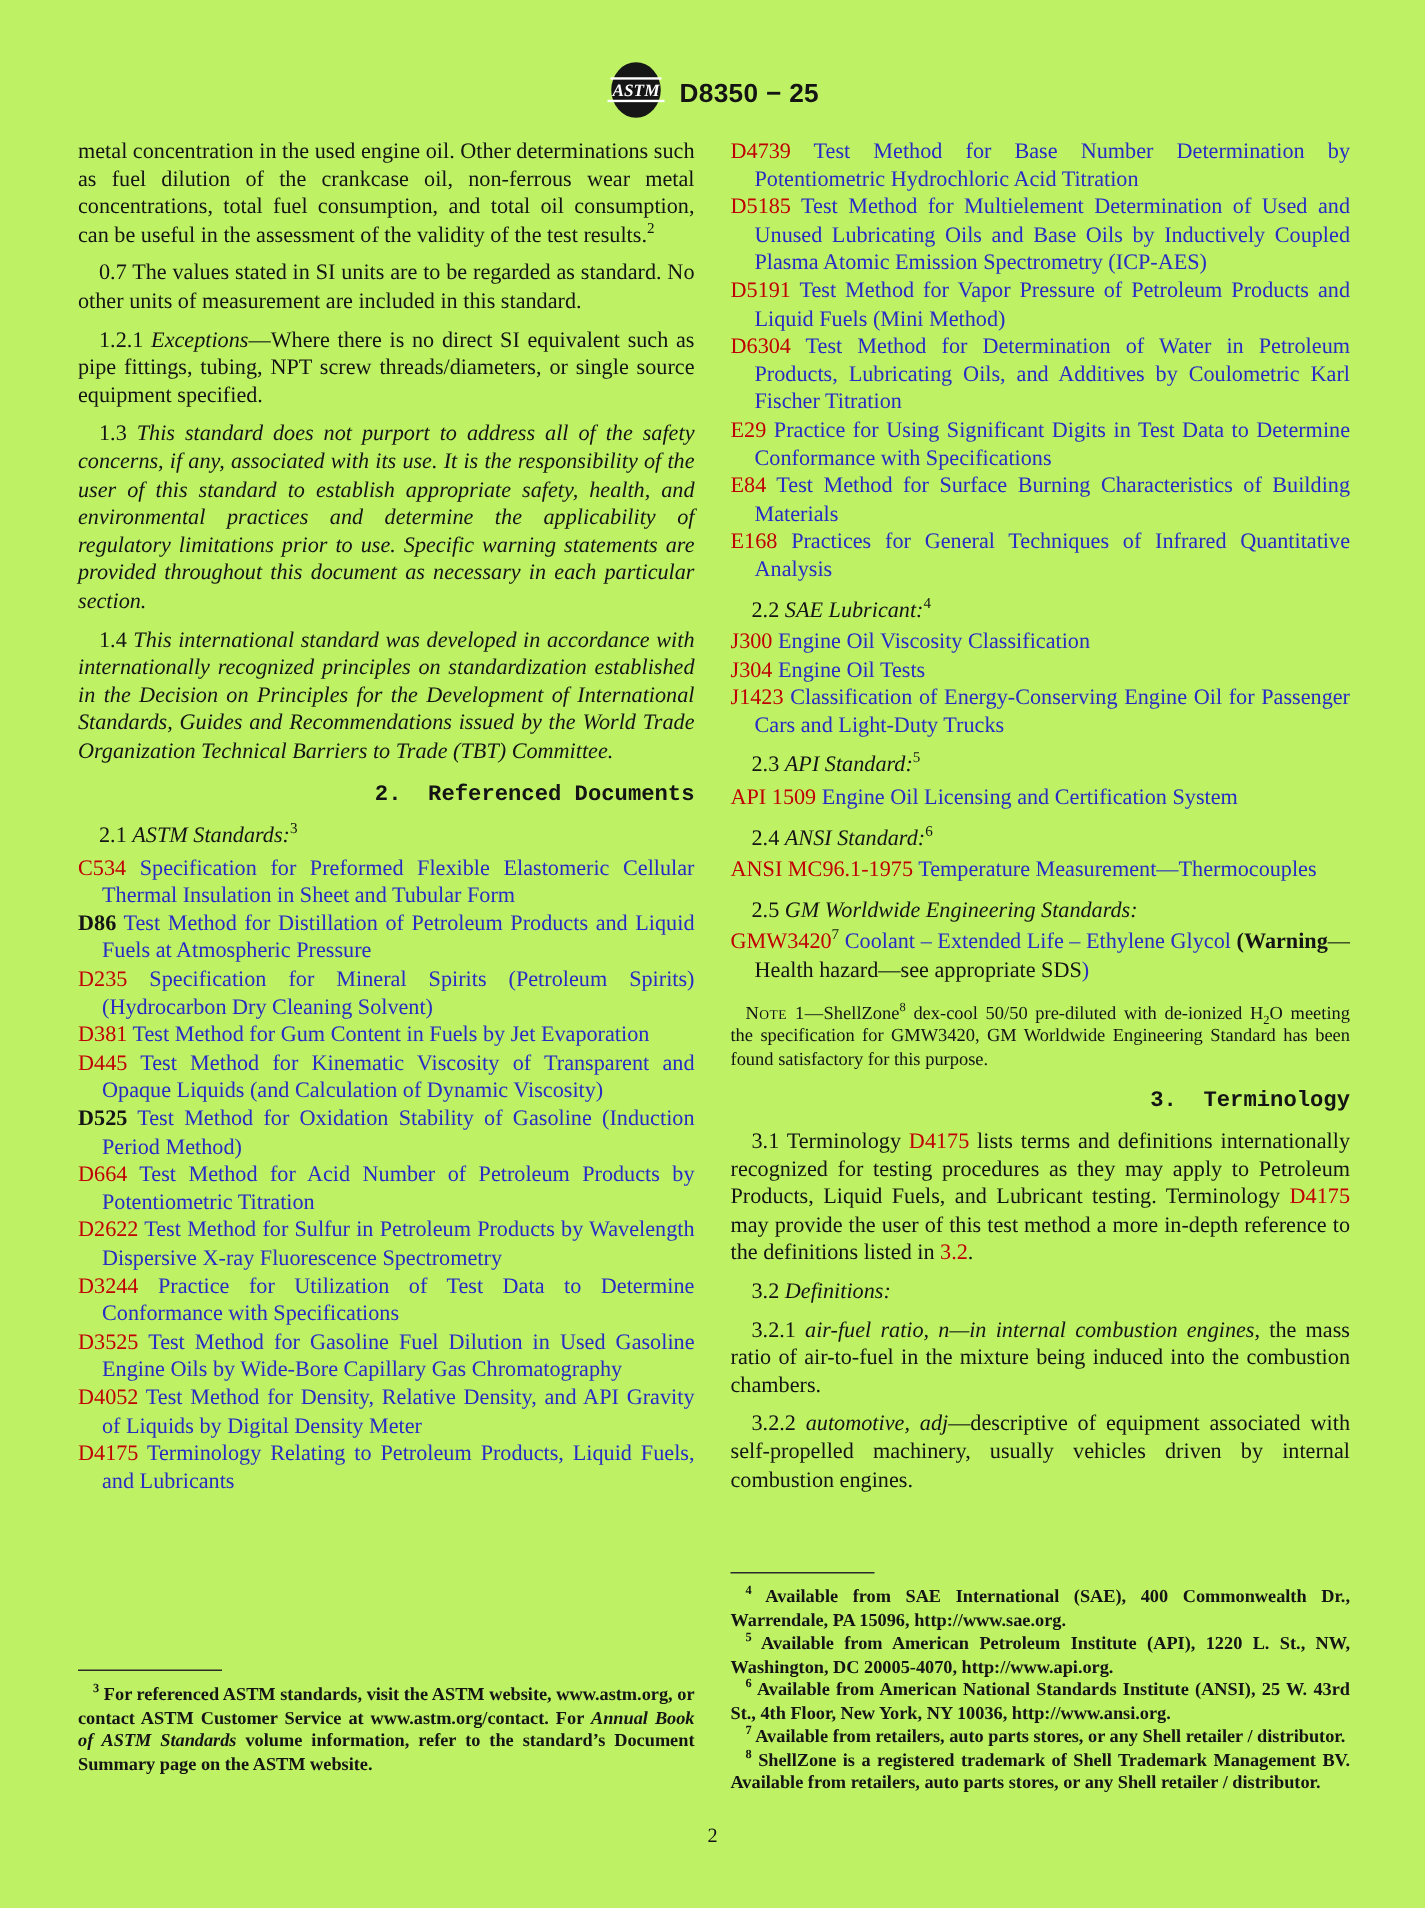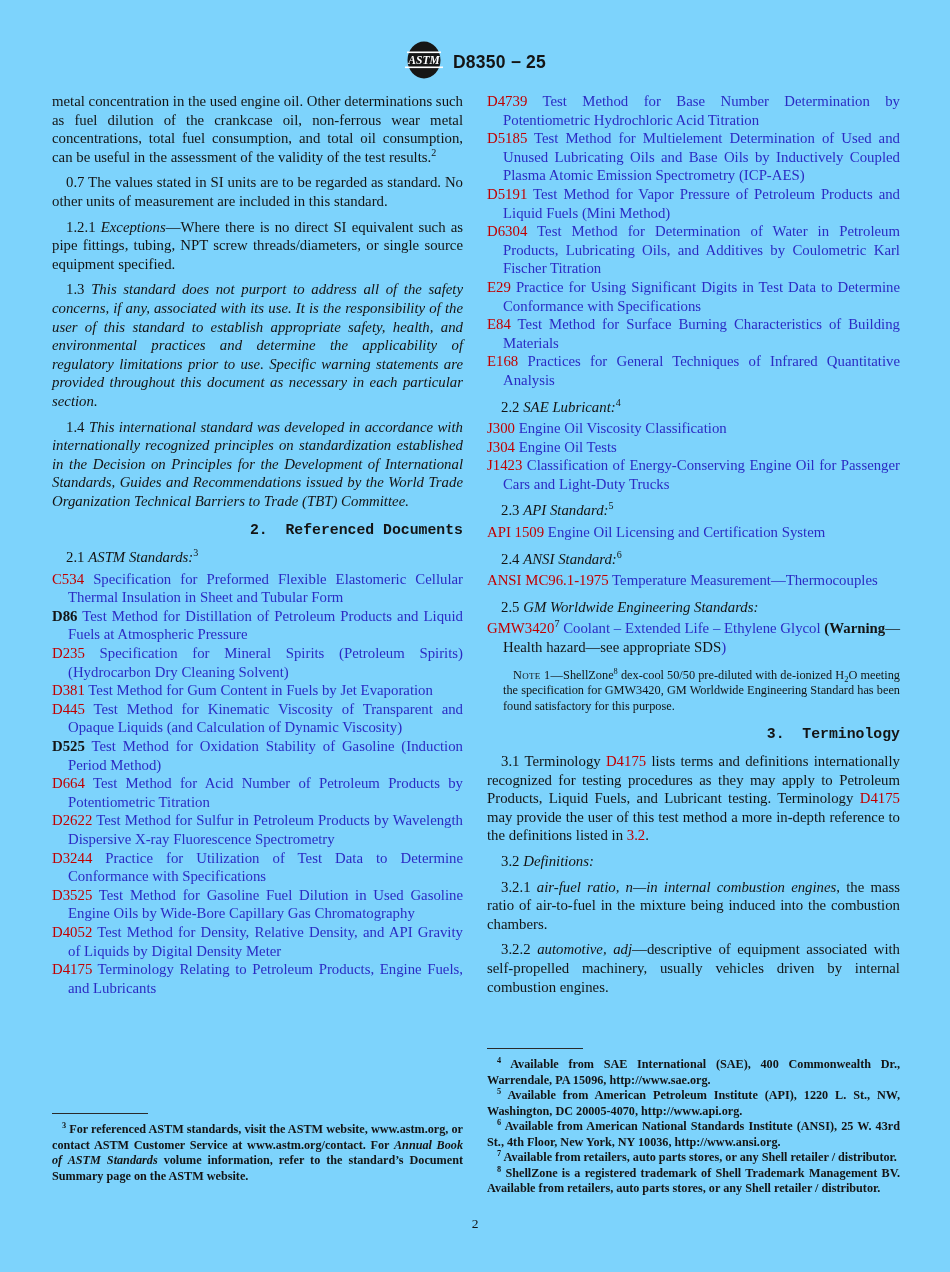--- a/index.html
+++ b/index.html
@@ -1,37 +1,37 @@
 <!DOCTYPE html>
 <html style="--red: #c00000; --blue: #2b2bc4;"><head>
 <meta charset="utf-8">
 <style>
   html,body{margin:0;padding:0;background:#e8e8e8;}
-  .page{position:relative;width:950px;height:1272px;background:#7dd3fc;
+  .page{position:relative;width:950px;height:1272px;background:#bef264;
         font-family:"Liberation Serif",serif;color:#141414;overflow:hidden;}
   .header{position:absolute;top:40px;left:0;width:100%;display:flex;
           justify-content:center;align-items:center;gap:9px;}
   .doccode{font-family:"Liberation Sans",sans-serif;font-weight:bold;font-size:17.5px;letter-spacing:.2px;}
   .col{position:absolute;top:92px;width:411px;text-align:justify;
        font-size:14.8px;line-height:18.6px;}
   #col-left{left:52px;}
   #col-right{left:487px;width:413px;}
   .body-p{margin:0 0 7px 0;text-indent:14px;}
   .no-indent{text-indent:0;}
   .ref{margin:0;padding-left:16px;text-indent:-16px;}
   .subhead{margin:8px 0 3px 0;text-indent:14px;}
   .sechead{margin:11px 0 8px 0;font-weight:bold;text-indent:0;text-align:right;font-family:Liberation Mono, monospace;}
   .desig{cursor:pointer;text-decoration:none;}
   .lnk{color:var(--blue);cursor:pointer;text-decoration:none;}
   .xref{color:var(--red);cursor:pointer;text-decoration:none;}
   .tone-red{color:var(--red);}
   .tone-black{color:#141414;font-weight:bold;}
   sup{font-size:68%;line-height:0;vertical-align:super;}
   sub{font-size:68%;line-height:0;vertical-align:sub;}
-  .note{font-size:12.3px;line-height:15.6px;margin:11px 0 9px 16px;text-indent:10px;text-align:justify;}
+  .note{font-size:12.3px;line-height:15.6px;margin:11px 0 9px 0;text-indent:10px;text-align:justify;}
   .sc{font-variant:small-caps;letter-spacing:.3px;}
   .fnblock{position:absolute;width:411px;font-weight:bold;}
   #fn-left{left:52px;top:1113px;}
   #fn-right{left:487px;top:1048px;width:413px;}
   .fnrule{width:96px;border-top:1.4px solid #2a2a2a;margin:0 0 8px 0;}
   .fn{font-size:12.2px;line-height:15.5px;text-align:justify;margin:0;text-indent:10px;}
   #pageno{position:absolute;top:1216px;left:0;width:100%;text-align:center;font-size:13.5px;}
   .warn-b{font-weight:bold;}
 </style>
 </head>
@@ -65,21 +65,21 @@
     <p class="ref"><a class="desig tone-black">D86</a> <a class="lnk">Test Method for Distillation of Petroleum Products and Liquid Fuels at Atmospheric Pressure</a></p>
     <p class="ref"><a class="desig tone-red">D235</a> <a class="lnk">Specification for Mineral Spirits (Petroleum Spirits) (Hydrocarbon Dry Cleaning Solvent)</a></p>
     <p class="ref"><a class="desig tone-red">D381</a> <a class="lnk">Test Method for Gum Content in Fuels by Jet Evaporation</a></p>
     <p class="ref"><a class="desig tone-red">D445</a> <a class="lnk">Test Method for Kinematic Viscosity of Transparent and Opaque Liquids (and Calculation of Dynamic Viscosity)</a></p>
     <p class="ref"><a class="desig tone-black">D525</a> <a class="lnk">Test Method for Oxidation Stability of Gasoline (Induction Period Method)</a></p>
     <p class="ref"><a class="desig tone-red">D664</a> <a class="lnk">Test Method for Acid Number of Petroleum Products by Potentiometric Titration</a></p>
     <p class="ref"><a class="desig tone-red">D2622</a> <a class="lnk">Test Method for Sulfur in Petroleum Products by Wavelength Dispersive X-ray Fluorescence Spectrometry</a></p>
     <p class="ref"><a class="desig tone-red">D3244</a> <a class="lnk">Practice for Utilization of Test Data to Determine Conformance with Specifications</a></p>
     <p class="ref"><a class="desig tone-red">D3525</a> <a class="lnk">Test Method for Gasoline Fuel Dilution in Used Gasoline Engine Oils by Wide-Bore Capillary Gas Chromatography</a></p>
     <p class="ref"><a class="desig tone-red">D4052</a> <a class="lnk">Test Method for Density, Relative Density, and API Gravity of Liquids by Digital Density Meter</a></p>
-    <p class="ref"><a class="desig tone-red">D4175</a> <a class="lnk">Terminology Relating to Petroleum Products, Engine Fuels, and Lubricants</a></p>
+    <p class="ref"><a class="desig tone-red">D4175</a> <a class="lnk">Terminology Relating to Petroleum Products, Liquid Fuels, and Lubricants</a></p>
   </div>
 
   <div id="col-right" class="col">
     <p class="ref"><a class="desig tone-red">D4739</a> <a class="lnk">Test Method for Base Number Determination by Potentiometric Hydrochloric Acid Titration</a></p>
     <p class="ref"><a class="desig tone-red">D5185</a> <a class="lnk">Test Method for Multielement Determination of Used and Unused Lubricating Oils and Base Oils by Inductively Coupled Plasma Atomic Emission Spectrometry (ICP-AES)</a></p>
     <p class="ref"><a class="desig tone-red">D5191</a> <a class="lnk">Test Method for Vapor Pressure of Petroleum Products and Liquid Fuels (Mini Method)</a></p>
     <p class="ref"><a class="desig tone-red">D6304</a> <a class="lnk">Test Method for Determination of Water in Petroleum Products, Lubricating Oils, and Additives by Coulometric Karl Fischer Titration</a></p>
     <p class="ref"><a class="desig tone-red">E29</a> <a class="lnk">Practice for Using Significant Digits in Test Data to Determine Conformance with Specifications</a></p>
     <p class="ref"><a class="desig tone-red">E84</a> <a class="lnk">Test Method for Surface Burning Characteristics of Building Materials</a></p>
     <p class="ref"><a class="desig tone-red">E168</a> <a class="lnk">Practices for General Techniques of Infrared Quantitative Analysis</a></p>

